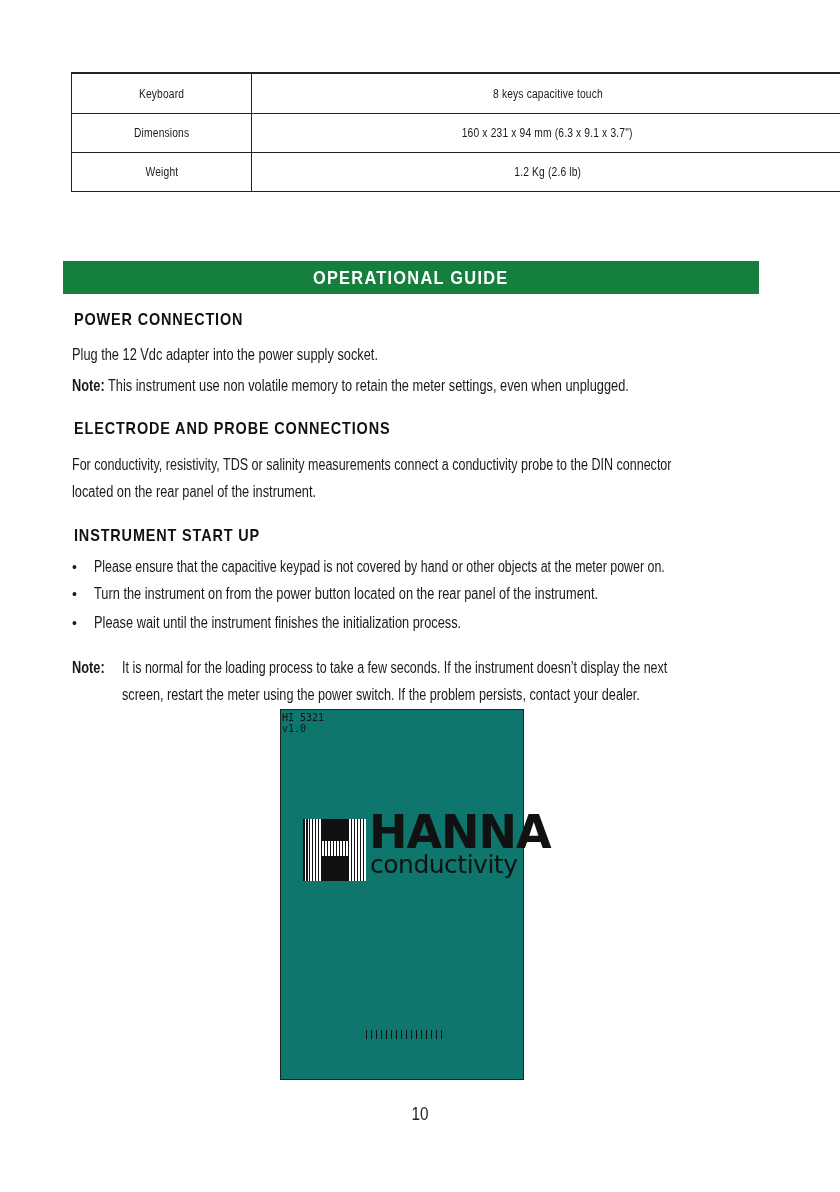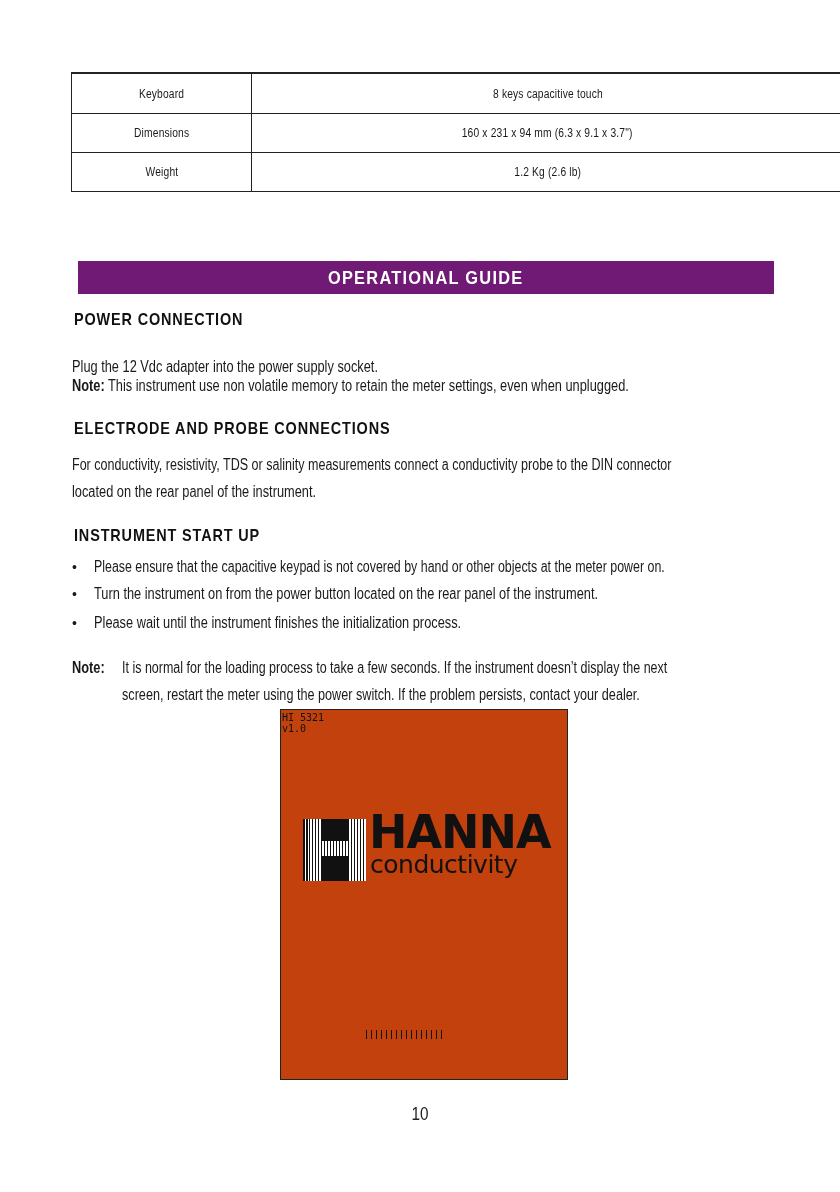--- a/index.html
+++ b/index.html
@@ -9,37 +9,37 @@
   
   .spec-table { position: absolute; left: 71px; top: 72px; width: 773px; border-collapse: collapse;
                 border-top: 2px solid #222; border-bottom: 1.5px solid #222; border-left: 1px solid #222; border-right: 1px solid #222; }
   .spec-table td { border: 1px solid #222; height: 38px; padding: 0; text-align: center;
                    font-size: 12.5px; letter-spacing: 0.2px; }
   .spec-table tr:first-child td { height: 39px; }
   .spec-table td.label { width: 179px; }
   .spec-table td span { display: inline-block; transform: scaleX(0.82); }
 
   
-  .banner { position: absolute; left: 78px; top: 261px; width: 696px; height: 33px; background: #701a75;
+  .banner { position: absolute; left: 63px; top: 261px; width: 696px; height: 33px; background: #15803d;
             color: #fff; text-align: center; font-weight: bold; font-size: 19px; line-height: 33px; letter-spacing: 1.5px; }
   .banner span { display: inline-block; transform: scaleX(0.86); }
 
   .heading { position: absolute; left: 74px; font-weight: bold; font-size: 17px; letter-spacing: 1px; color: #111; }
   .heading span { display: inline-block; transform: scaleX(0.85); transform-origin: left center; white-space: nowrap; }
 
   .para { position: absolute; left: 72px; font-size: 16px; line-height: 27px; color: #1a1a1a; white-space: nowrap; }
   .para .sq { display: inline-block; transform: scaleX(0.8); transform-origin: left center; }
   .note-label { font-weight: bold; }
 
   .bullet { position: absolute; left: 72px; font-size: 16px; white-space: nowrap; }
   .bullet .dot { display: inline-block; width: 22px; font-size: 14px; }
   .bullet .sq { display: inline-block; transform: scaleX(0.8); transform-origin: left center; }
 
   
-  .screen { position: absolute; left: 280px; top: 709px; width: 288px; height: 371px; border: 1.5px solid #222; box-sizing: border-box; background: #c2410c; }
+  .screen { position: absolute; left: 280px; top: 709px; width: 244px; height: 371px; border: 1.5px solid #222; box-sizing: border-box; background: #0f766e; }
   .screen-model, .screen-version { position: absolute; left: 1px; font-family: "DejaVu Sans Mono", monospace; font-size: 10px; color: #111; }
   .screen-model { top: 2px; }
   .screen-version { top: 13px; }
   .logo { position: absolute; left: 22px; top: 104px; width: 220px; height: 66px; }
   .logo-block { position: absolute; left: 0; top: 5px; width: 63px; height: 62px;
                 background: repeating-linear-gradient(90deg, #111 0 1.5px, #fff 1.5px 3px); }
   .logo-block .bar-top, .logo-block .bar-bot { position: absolute; left: 18px; width: 27px; background: #111; }
   .logo-block .bar-top { top: 0; height: 22px; }
   .logo-block .bar-bot { bottom: 0; height: 25px; }
   .logo-word { position: absolute; left: 66px; top: -2px; font-family: "DejaVu Sans", sans-serif; font-weight: bold; font-size: 46px; letter-spacing: -1px; color: #111; line-height: 40px; }
@@ -66,21 +66,21 @@
   <tr>
     <td class="label"><span>Weight</span></td>
     <td><span>1.2 Kg (2.6 lb)</span></td>
   </tr>
 </tbody>
   </table>
 
 <div class="banner"><span>OPERATIONAL GUIDE</span></div>
 
 <div class="heading" style="top:310px;"><span>POWER CONNECTION</span></div>
-<div class="para" style="top:341px;margin-top:12px;"><span class="sq">Plug the 12 Vdc adapter into the power supply socket.</span></div>
+<div class="para" style="top:341px;"><span class="sq">Plug the 12 Vdc adapter into the power supply socket.</span></div>
 <div class="para" style="top:372px;"><span class="sq"><span class="note-label">Note:</span> <span>This instrument use non volatile memory to retain the meter settings, even when unplugged.</span></span></div>
 
 <div class="heading" style="top:419px;"><span>ELECTRODE AND PROBE CONNECTIONS</span></div>
 <div class="para" style="top:451px;"><span class="sq" style="transform:scaleX(0.783);">For conductivity, resistivity, TDS or salinity measurements connect a conductivity probe to the DIN connector</span></div>
 <div class="para" style="top:478px;"><span class="sq">located on the rear panel of the instrument.</span></div>
 
 <div class="heading" style="top:526px;"><span>INSTRUMENT START UP</span></div>
 
 <div class="bullet" style="top:558px;">
   <span class="dot">•</span><span class="sq" style="transform:scaleX(0.775);">Please ensure that the capacitive keypad is not covered by hand or other objects at the meter power on.</span>

